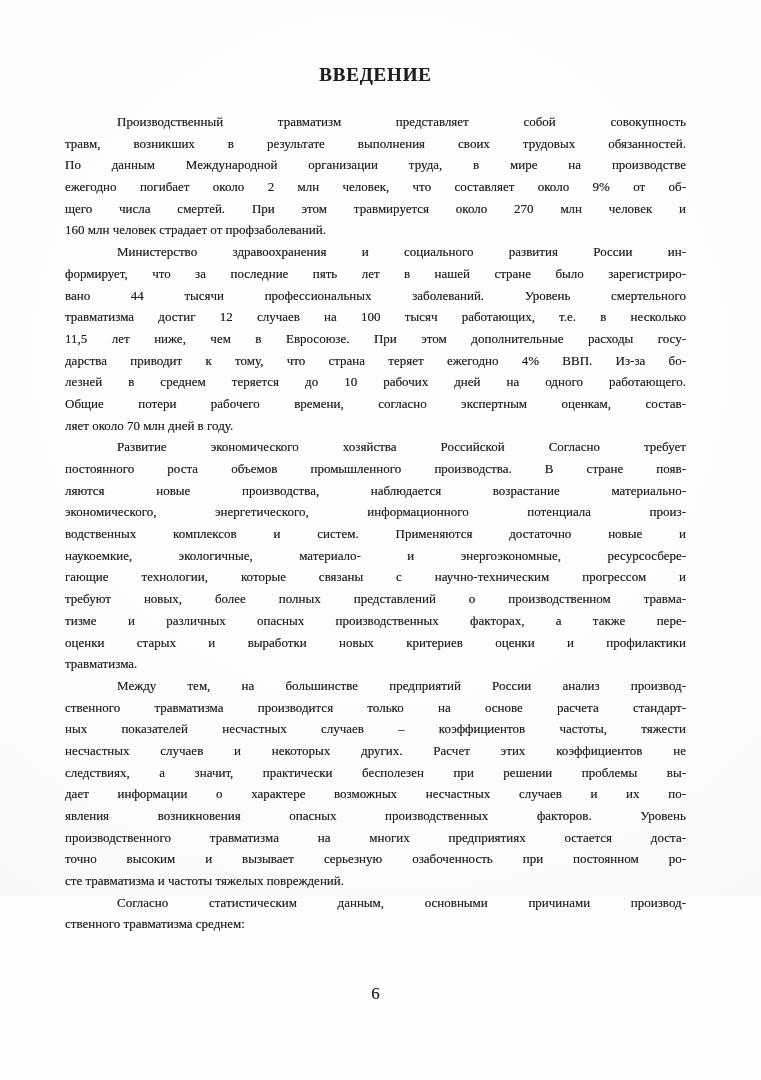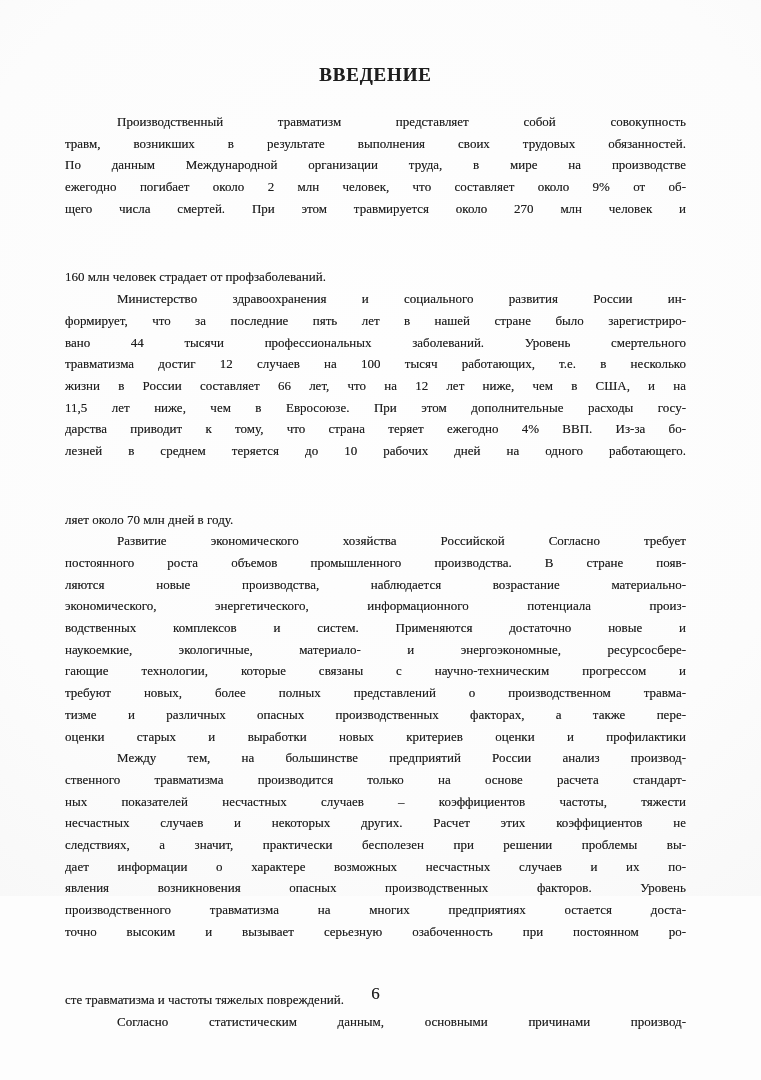--- a/index.html
+++ b/index.html
@@ -54,21 +54,20 @@
     text-align: justify;
     text-align-last: justify;
     white-space: normal;
     overflow: visible;
   }
   .line.first {
     text-indent: 52px;
   }
   .line.last {
     text-align-last: left;
-    margin-top: 47px;
   }
   .footer {
     position: absolute;
     left: 65px;
     top: 984px;
     width: 621px;
     text-align: center;
     font-size: 17px;
     color: var(--fg);
     text-shadow: 0 0 0.4px rgba(20,20,20,0.5);
@@ -87,37 +86,38 @@
           <div class="line">По данным Международной организации труда, в мире на производстве</div>
           <div class="line">ежегодно погибает около 2 млн человек, что составляет около 9% от об-</div>
           <div class="line">щего числа смертей. При этом травмируется около 270 млн человек и</div>
           <div class="line last">160 млн человек страдает от профзаболеваний.</div>
         </div>
         <div class="para">
           <div class="line first">Министерство здравоохранения и социального развития России ин-</div>
           <div class="line">формирует, что за последние пять лет в нашей стране было зарегистриро-</div>
           <div class="line">вано 44 тысячи профессиональных заболеваний. Уровень смертельного</div>
           <div class="line">травматизма достиг 12 случаев на 100 тысяч работающих, т.е. в несколько</div>
-          <div class="line">жизни в России составляет 66 лет, что на 12 лет ниже, чем в США, и на</div>
           <div class="line">11,5 лет ниже, чем в Евросоюзе. При этом дополнительные расходы госу-</div>
           <div class="line">дарства приводит к тому, что страна теряет ежегодно 4% ВВП. Из-за бо-</div>
           <div class="line">лезней в среднем теряется до 10 рабочих дней на одного работающего.</div>
+          <div class="line">Общие потери рабочего времени, согласно экспертным оценкам, состав-</div>
           <div class="line last">ляет около 70 млн дней в году.</div>
         </div>
         <div class="para">
           <div class="line first">Развитие экономического хозяйства Российской Согласно требует</div>
           <div class="line">постоянного роста объемов промышленного производства. В стране появ-</div>
           <div class="line">ляются новые производства, наблюдается возрастание материально-</div>
           <div class="line">экономического, энергетического, информационного потенциала произ-</div>
           <div class="line">водственных комплексов и систем. Применяются достаточно новые и</div>
           <div class="line">наукоемкие, экологичные, материало- и энергоэкономные, ресурсосбере-</div>
           <div class="line">гающие технологии, которые связаны с научно-техническим прогрессом и</div>
           <div class="line">требуют новых, более полных представлений о производственном травма-</div>
           <div class="line">тизме и различных опасных производственных факторах, а также пере-</div>
           <div class="line">оценки старых и выработки новых критериев оценки и профилактики</div>
+          <div class="line last">травматизма.</div>
         </div>
         <div class="para">
           <div class="line first">Между тем, на большинстве предприятий России анализ производ-</div>
           <div class="line">ственного травматизма производится только на основе расчета стандарт-</div>
           <div class="line">ных показателей несчастных случаев – коэффициентов частоты, тяжести</div>
           <div class="line">несчастных случаев и некоторых других. Расчет этих коэффициентов не</div>
           <div class="line">следствиях, а значит, практически бесполезен при решении проблемы вы-</div>
           <div class="line">дает информации о характере возможных несчастных случаев и их по-</div>
           <div class="line">явления возникновения опасных производственных факторов. Уровень</div>
           <div class="line">производственного травматизма на многих предприятиях остается доста-</div>

